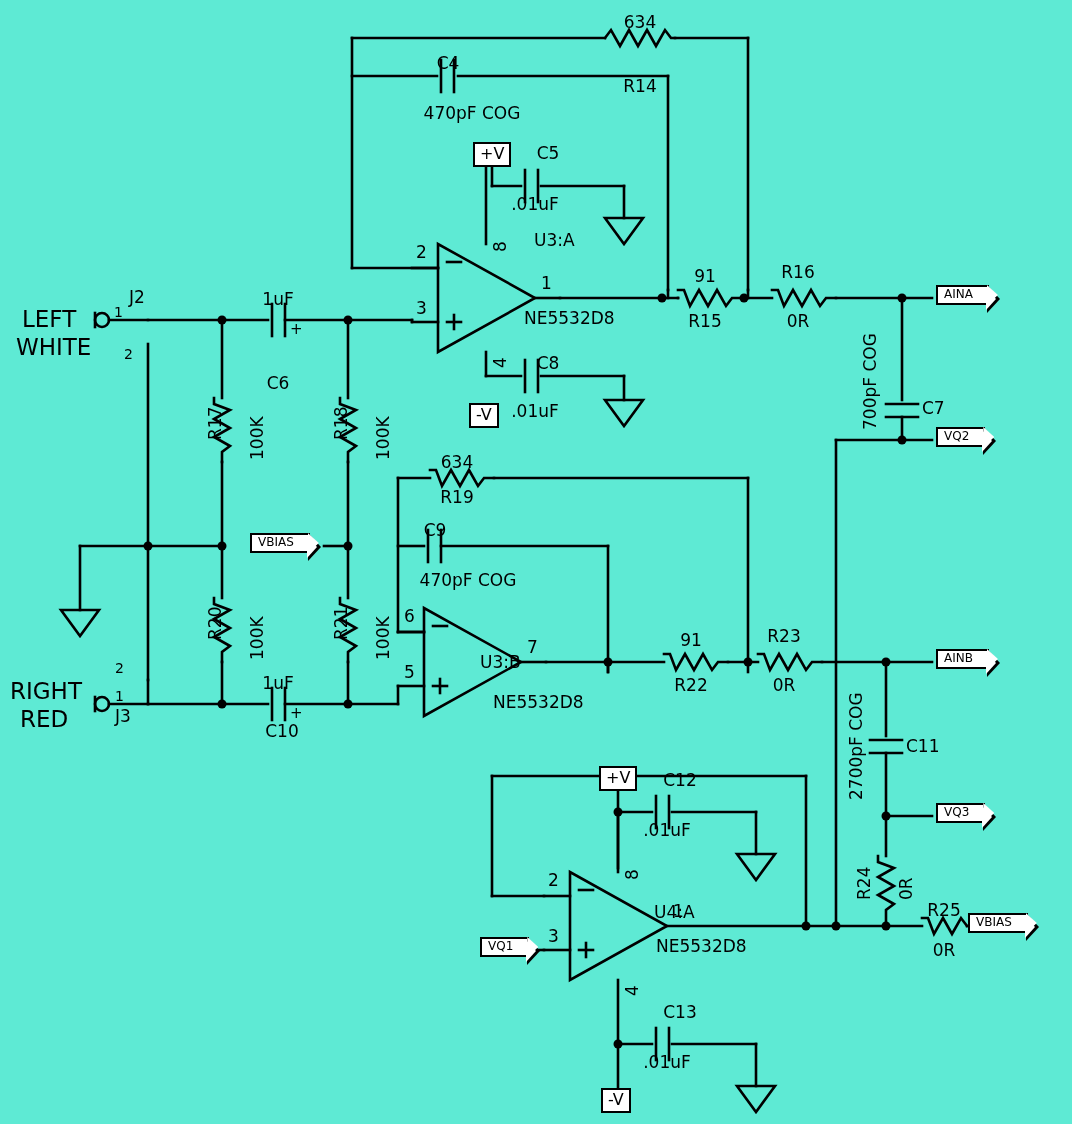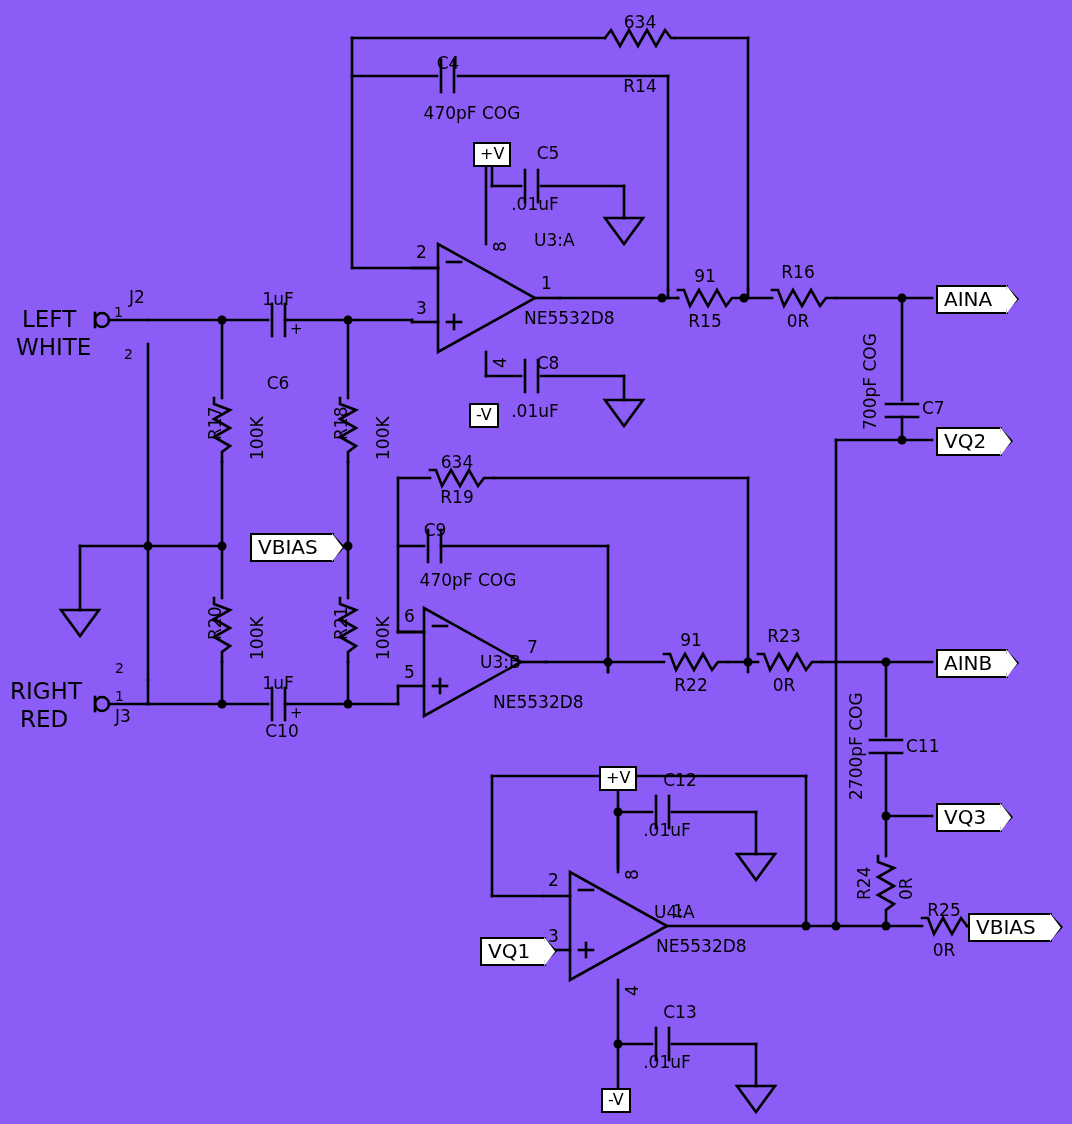--- a/index.html
+++ b/index.html
@@ -4,21 +4,21 @@
 <style>
   html, body {
     margin: 0;
     padding: 0;
     background: #ffffff;
   }
   #sheet {
     position: relative;
     width: 1072px;
     height: 1124px;
-    background: #8b5cf6;
+    background: #5eead4;
     font-family: "DejaVu Sans", sans-serif;
     overflow: hidden;
   }
   #wires {
     position: absolute;
     left: 0; top: 0;
     width: 1072px;
     height: 1124px;
   }
   .lbl {
@@ -44,21 +44,21 @@
     border: 2px solid #000;
     font-size: 16px;
     padding: 1px 5px 2px 5px;
     background: #fff;
     line-height: 1.1;
     white-space: nowrap;
   }
   .netflag {
     position: absolute;
     border: 2px solid #000;
-    font-size: 20px;
+    font-size: 12px;
     padding: 1px 14px 2px 6px;
     background: #fff;
     line-height: 1.1;
     white-space: nowrap;
   }
   .netflag::after {
     content: "";
     position: absolute;
     right: -11px;
     top: -2px;

